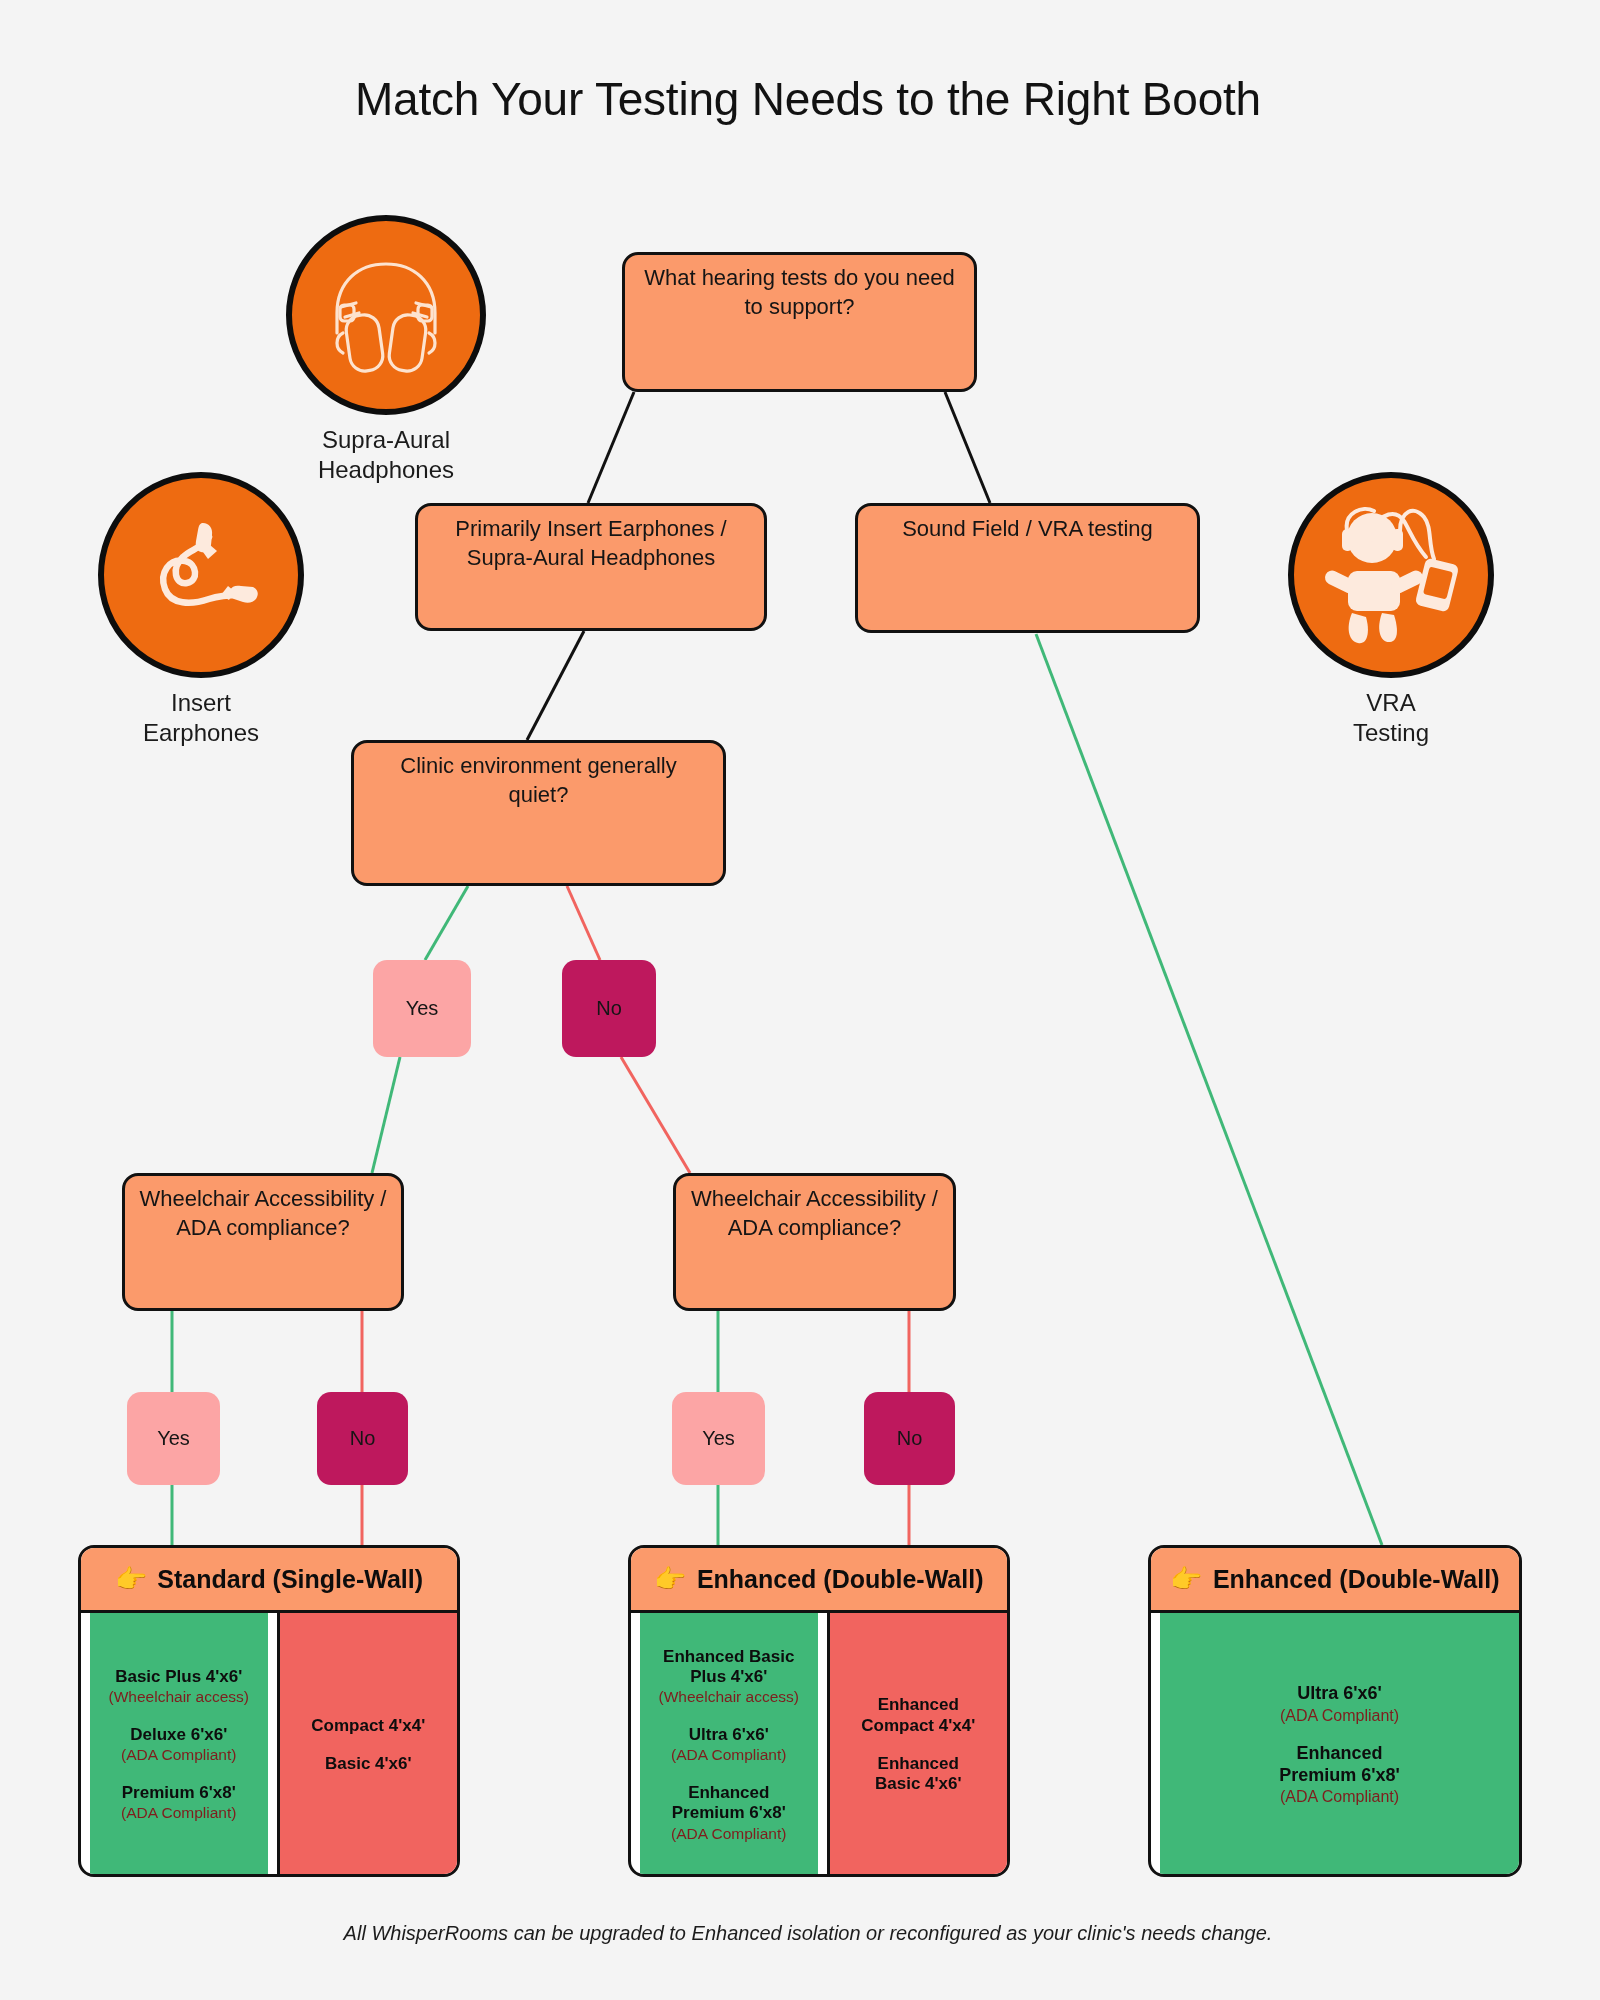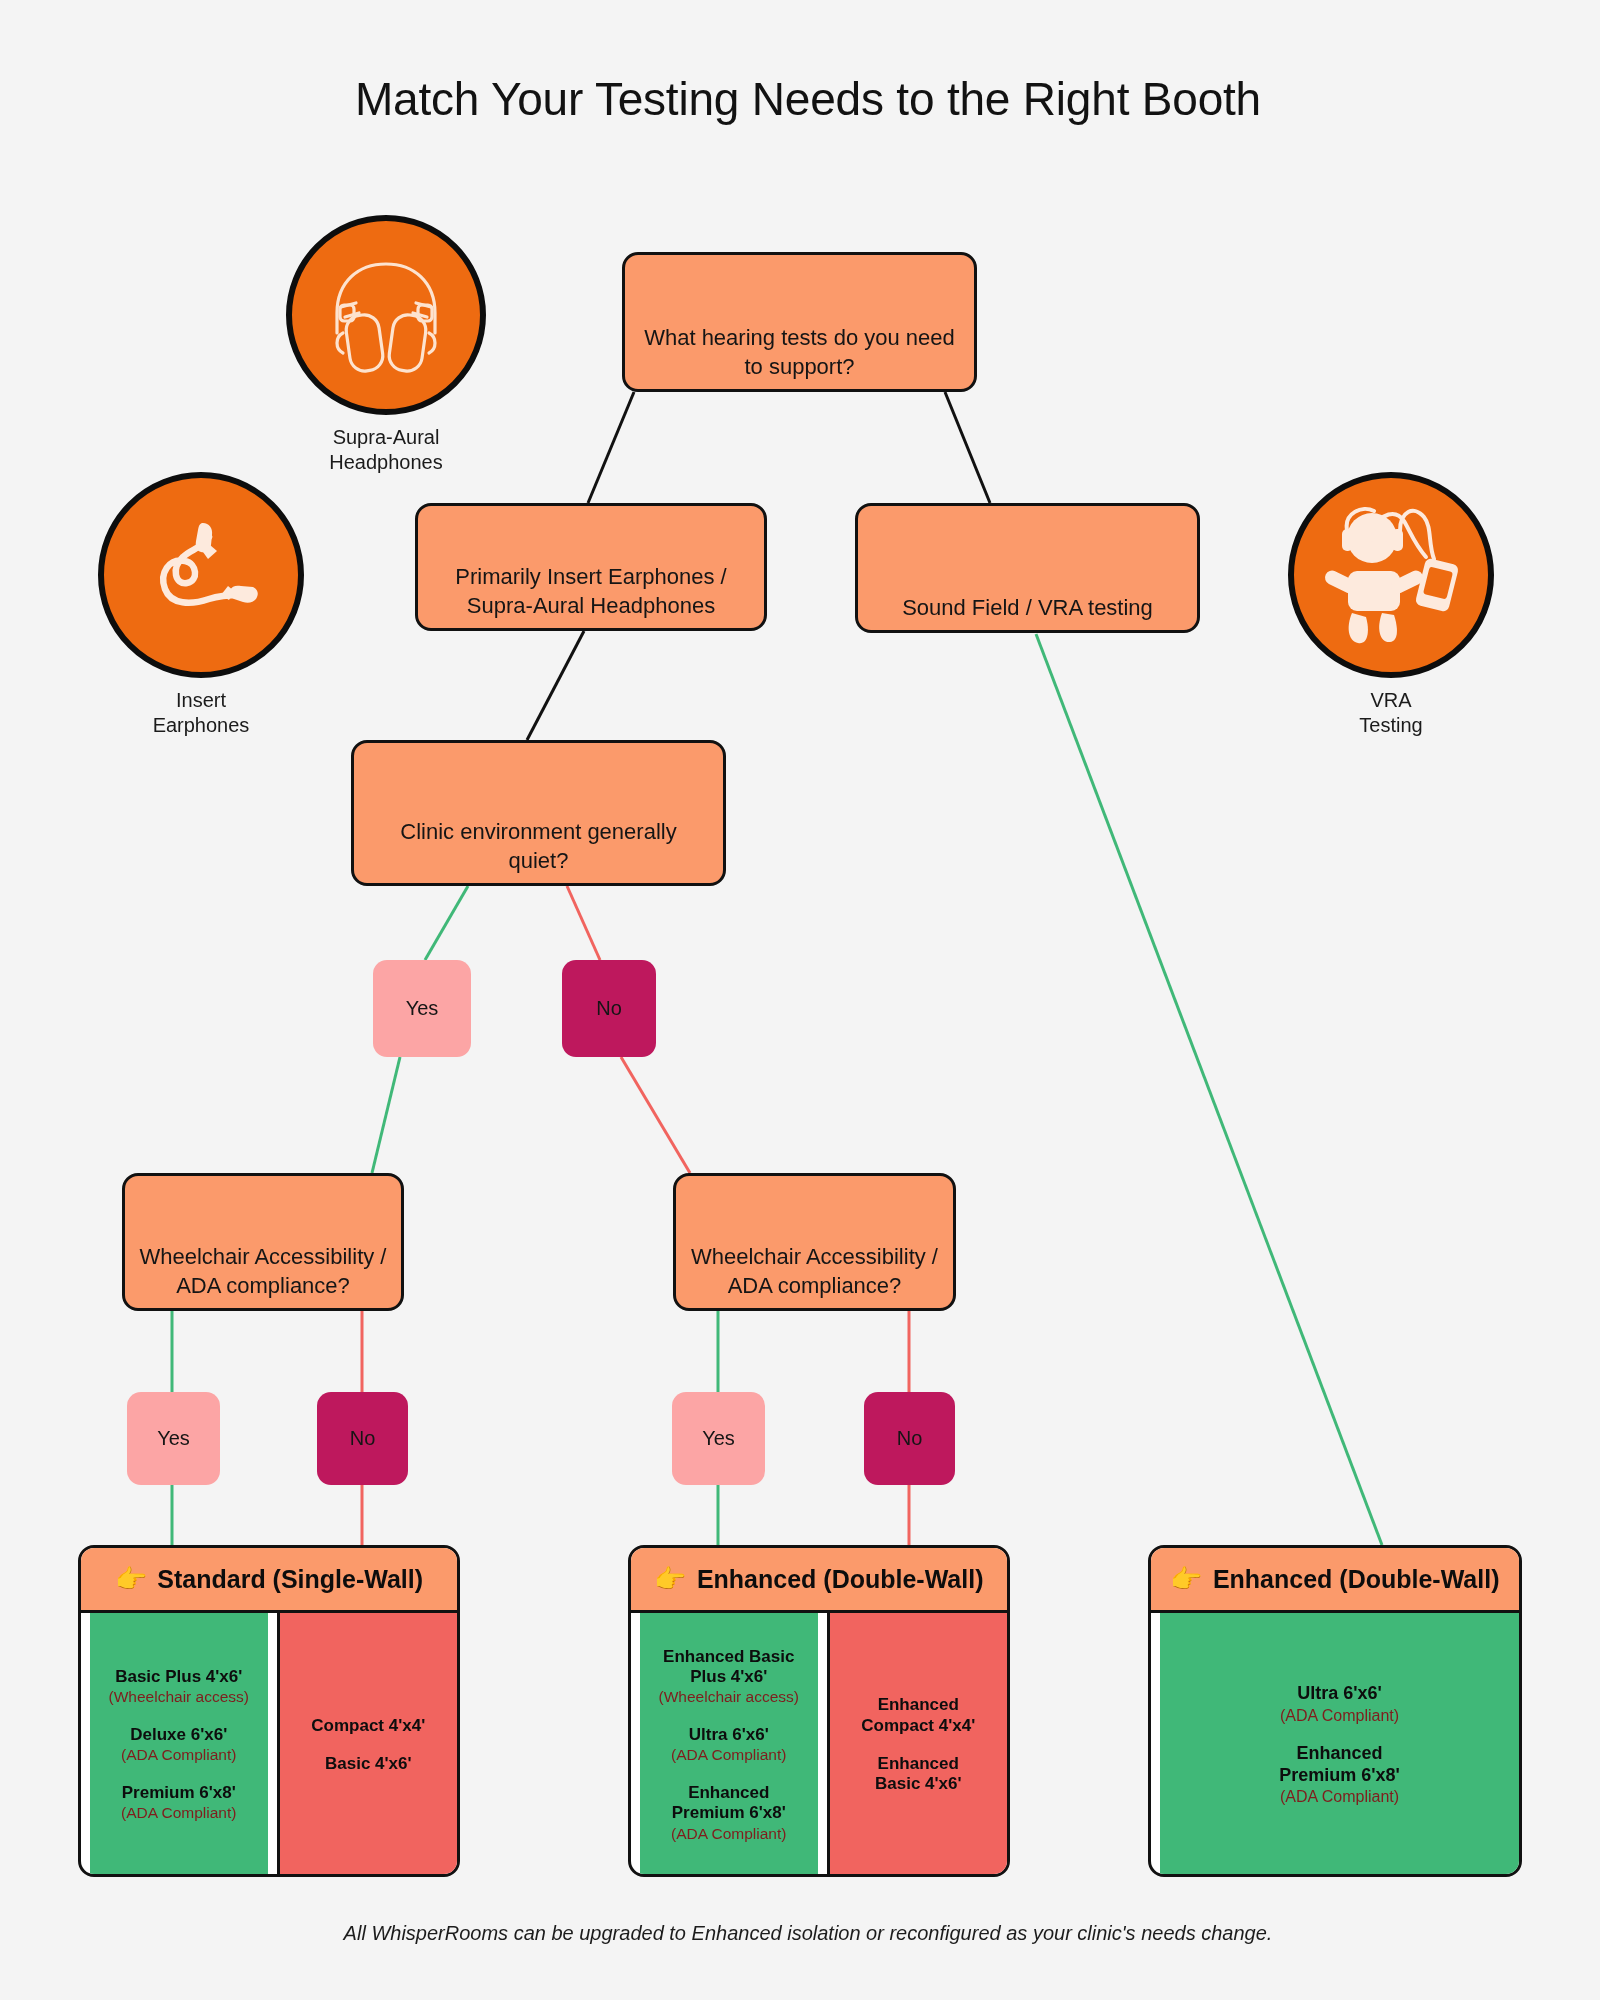--- a/index.html
+++ b/index.html
@@ -50,21 +50,21 @@
     color: #1c1c1c;
   }
   
   .node {
     position: absolute;
     box-sizing: border-box;
     background: #fb9a6b;
     border: 3px solid #111;
     border-radius: 16px;
     display: flex;
-    align-items: flex-end;
+    align-items: flex-start;
     justify-content: center;
     text-align: center;
     color: #151515;
     font-size: 22px;
     line-height: 1.32;
     padding: 8px 14px;
     z-index: 3;
   }
   .chip {
     position: absolute;
@@ -91,21 +91,21 @@
     border-radius: 50%;
     background: #ee6b11;
     border: 6px solid #0d0d0d;
     display: flex;
     align-items: center;
     justify-content: center;
     margin: 0 auto;
   }
   .badge .caption {
     margin-top: 10px;
-    font-size: 20px;
+    font-size: 24px;
     line-height: 1.25;
     color: #1b1b1b;
     white-space: pre-line;
   }
 
   
   .result {
     position: absolute;
     box-sizing: border-box;
     border: 3px solid #111;

